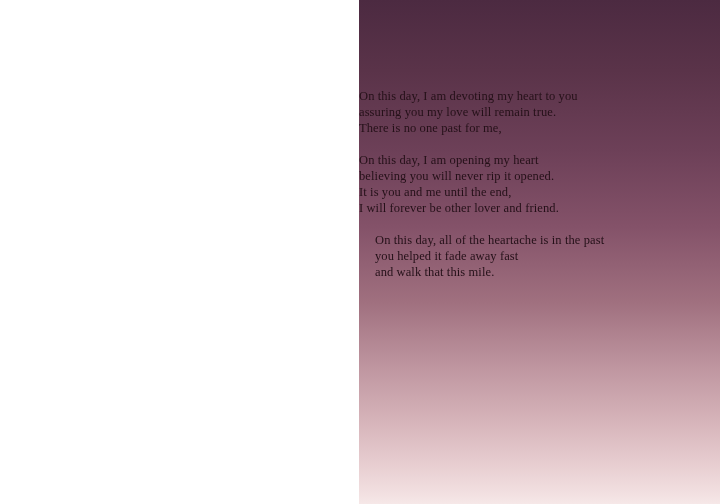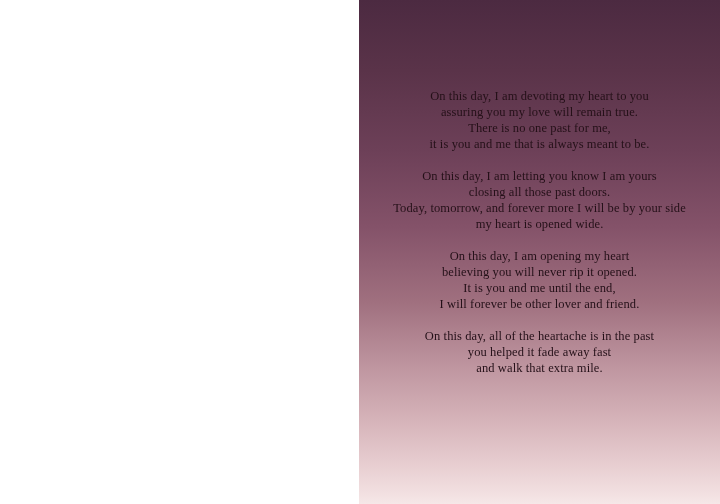--- a/index.html
+++ b/index.html
@@ -42,70 +42,64 @@
       #f2e0e1 98%,
       #f6e8e8 100%);
   }
   .poem {
     position: absolute;
     top: 0;
     left: 0;
     width: 361px;
     padding-top: 88px;
     box-sizing: border-box;
-    text-align: center;
+    text-align: left;
     color: #241018;
     font-size: 12.5px;
     line-height: 16px;
     letter-spacing: 0.1px;
   }
   .stanza {
     margin-bottom: 16px;
   }
   .stanza:last-child {
     margin-bottom: 0;
+    margin-left: 16px;
   }
   .line {
     white-space: nowrap;
     display: block;
   }
 </style>
 </head>
 <body>
 
 <div class="spread">
 
   <div class="page-left"></div>
 
   <div class="page-right">
     <div class="poem">
 
       <div class="stanza">
         <span class="line">On this day, I am devoting my heart to you</span>
         <span class="line">assuring you my love will remain true.</span>
         <span class="line">There is no one past for me,</span>
-        <span class="line">it is you and me that is always meant to be.</span>
       </div>
 
-      <div class="stanza">
-        <span class="line">On this day, I am letting you know I am yours</span>
-        <span class="line">closing all those past doors.</span>
-        <span class="line">Today, tomorrow, and forever more I will be by your side</span>
-        <span class="line">my heart is opened wide.</span>
-      </div>
 
       <div class="stanza">
         <span class="line">On this day, I am opening my heart</span>
         <span class="line">believing you will never rip it opened.</span>
         <span class="line">It is you and me until the end,</span>
         <span class="line">I will forever be other lover and friend.</span>
       </div>
 
       <div class="stanza">
         <span class="line">On this day, all of the heartache is in the past</span>
         <span class="line">you helped it fade away fast</span>
-        <span class="line">and walk that extra mile.</span>
+        <span class="line">and walk that this mile.</span>
       </div>
 
     </div>
   </div>
 
 </div>
 
 </body></html>

